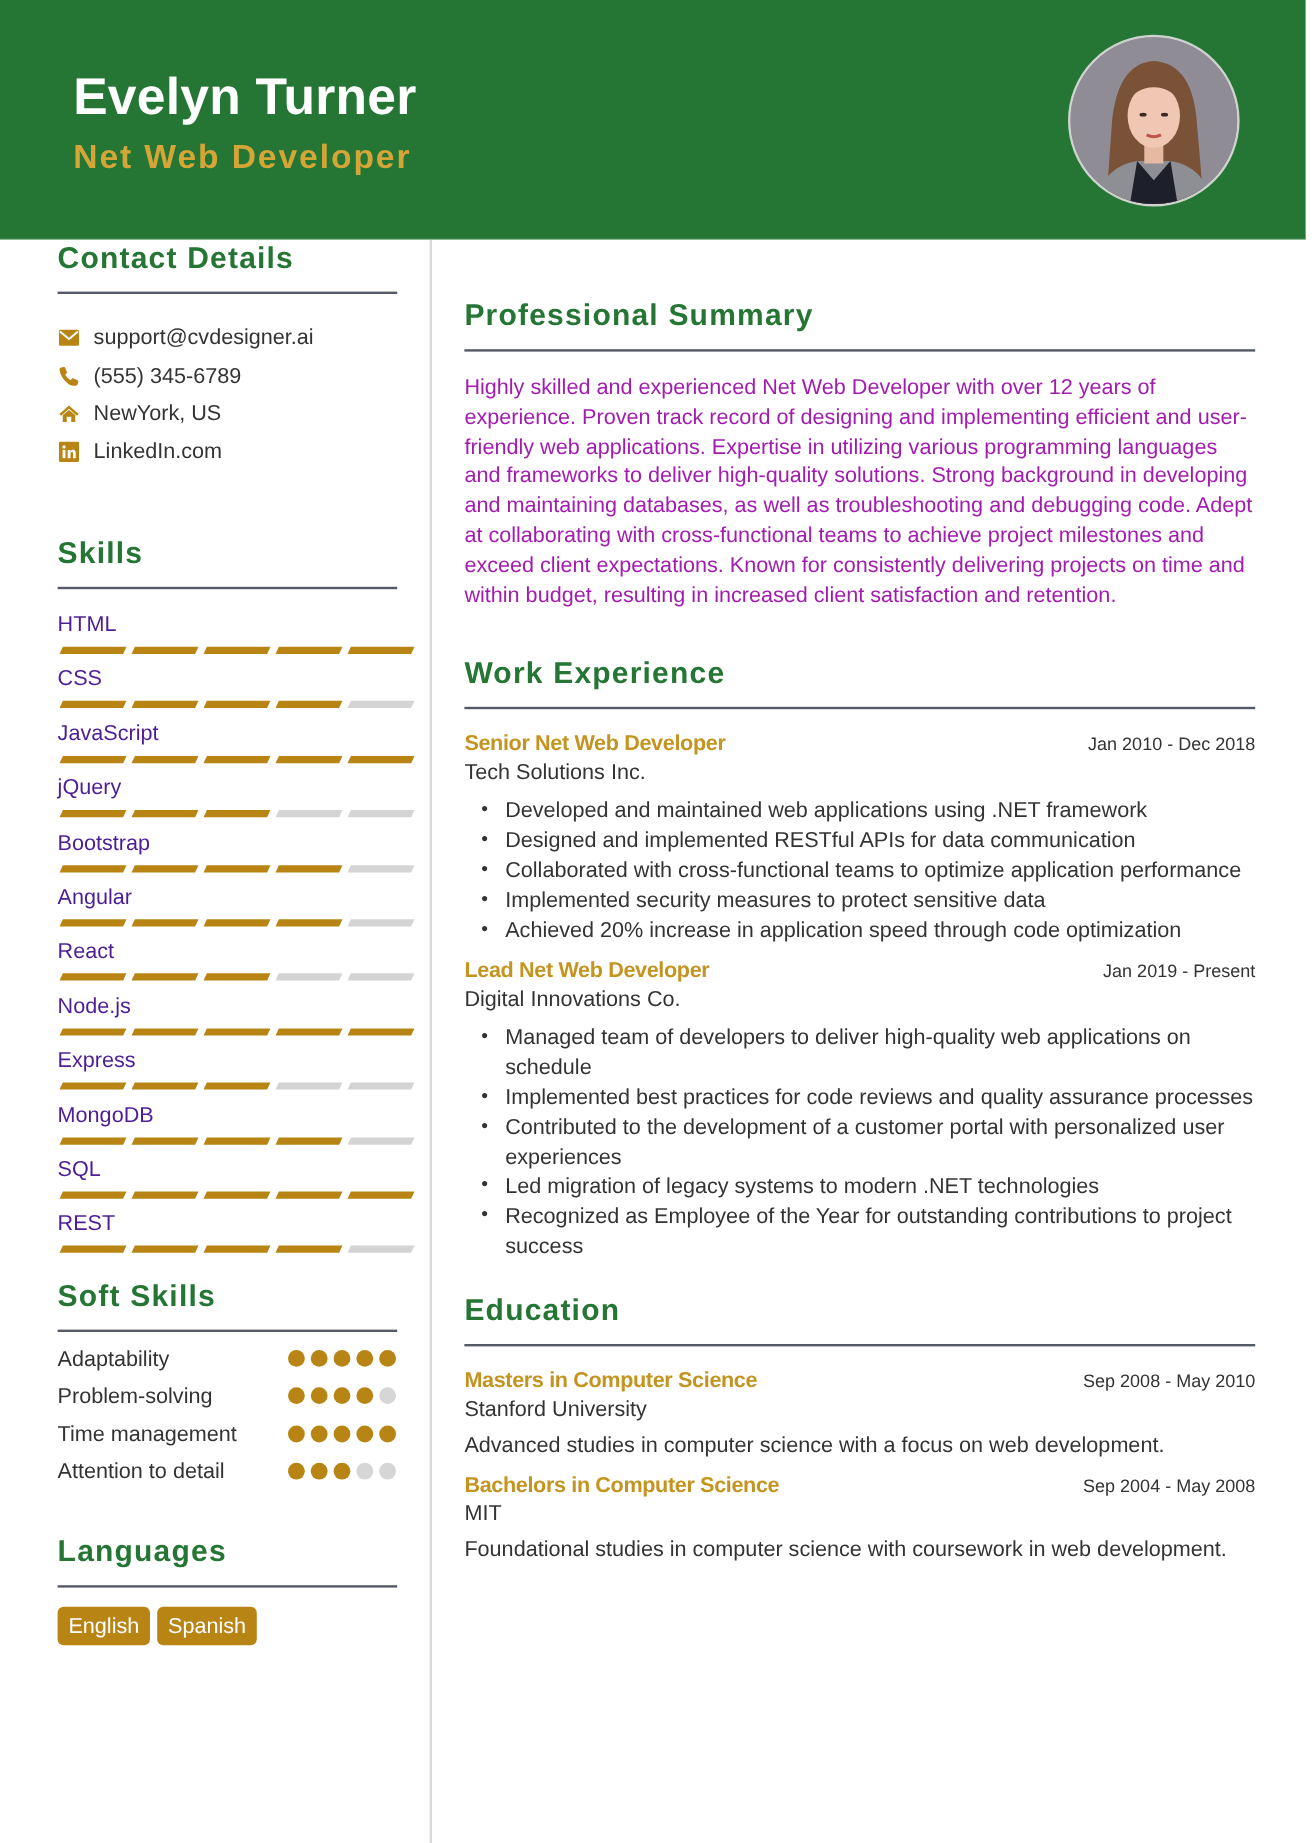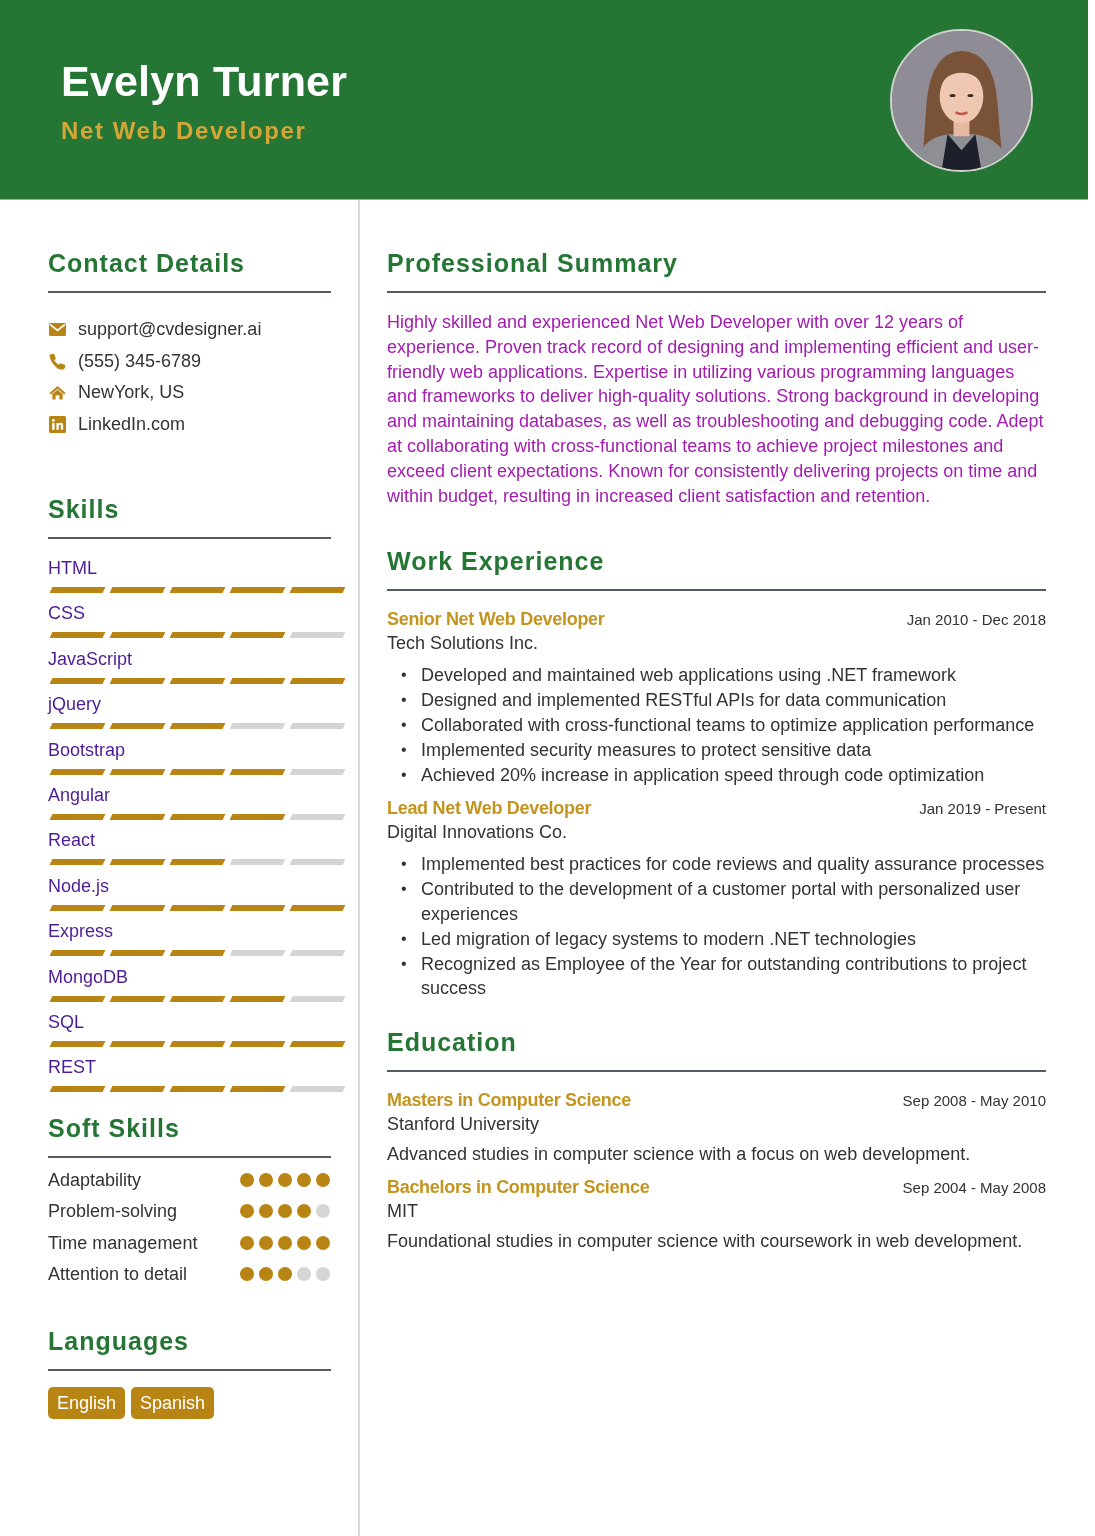--- a/index.html
+++ b/index.html
@@ -2,21 +2,21 @@
 <html><head>
 <meta charset="utf-8">
 <style>
   * { box-sizing: border-box; margin: 0; padding: 0; }
   html, body { width: 1095px; height: 1536px; background: #ffffff; overflow: hidden; }
   body { font-family: "Liberation Sans", "DejaVu Sans", sans-serif; color: #2b2b2b; position: relative; }
 
   
   .header { position: absolute; left: 0; top: 0; width: 1088px; height: 200px; background: #257634; border-bottom: 1px solid #8fb896; }
   .name { position: absolute; left: 61px; top: 56px; font-size: 43px; font-weight: bold; color: #ffffff; letter-spacing: 0.2px; line-height: 50px; }
-  .title { position: absolute; left: 61px; top: 116px; font-size: 24px; font-weight: bold; color: #d4a537; letter-spacing: 1.6px; line-height: 30px; }
+  .title { position: absolute; left: 61px; top: 116px; font-size: 28px; font-weight: bold; color: #d4a537; letter-spacing: 1.6px; line-height: 30px; }
   .photo { position: absolute; left: 890px; top: 29px; width: 143px; height: 143px; border-radius: 50%; border: 2px solid #cfd3d0; overflow: hidden; background: #8b8790; }
   .photo svg { width: 100%; height: 100%; display: block; }
 
   
   .divider { position: absolute; left: 358px; top: 200px; width: 2px; height: 1336px; background: #dadada; }
 
   
   .left { position: absolute; left: 48px; top: 200px; width: 283px; }
   .right { position: absolute; left: 387px; top: 200px; width: 659px; }
 
@@ -77,21 +77,21 @@
       <ellipse cx="79" cy="65" rx="3" ry="1.6" fill="#3b2a22"></ellipse>
       <path d="M64 82 Q70 85 76 82" stroke="#c0534a" stroke-width="2.5" fill="none"></path>
     </svg>
   </div>
 </div>
 
 <div class="divider"></div>
 
 <div class="left">
 
-  <section style="margin-top:48px;">
+  <section style="">
     <div class="sec-h">Contact Details</div>
     <div class="sec-rule"></div>
     <div class="contact-list">
       <div class="contact-item">
         <span class="ic">
           <svg viewBox="0 0 18 14">
               <rect x="0" y="0" width="18" height="14" rx="1.5" fill="#b88514"></rect>
               <path d="M1 1.5 L9 8 L17 1.5" stroke="#fff" stroke-width="1.8" fill="none"></path>
             </svg>
         </span>
@@ -338,20 +338,21 @@
             <li>Achieved 20% increase in application speed through code optimization</li>
           </ul>
         </div>
         <div class="job" style="margin-top: 9px;">
           <div class="job-head">
             <div class="job-title">Lead Net Web Developer</div>
             <div class="job-date">Jan 2019 - Present</div>
           </div>
           <div class="company">Digital Innovations Co.</div>
           <ul class="bullets">
+            <li>Managed team of developers to deliver high-quality web applications on schedule</li>
             <li>Implemented best practices for code reviews and quality assurance processes</li>
             <li>Contributed to the development of a customer portal with personalized user experiences</li>
             <li>Led migration of legacy systems to modern .NET technologies</li>
             <li>Recognized as Employee of the Year for outstanding contributions to project success</li>
           </ul>
         </div>
       </div>
   </section>
 
   <section style="margin-top:26px;">

